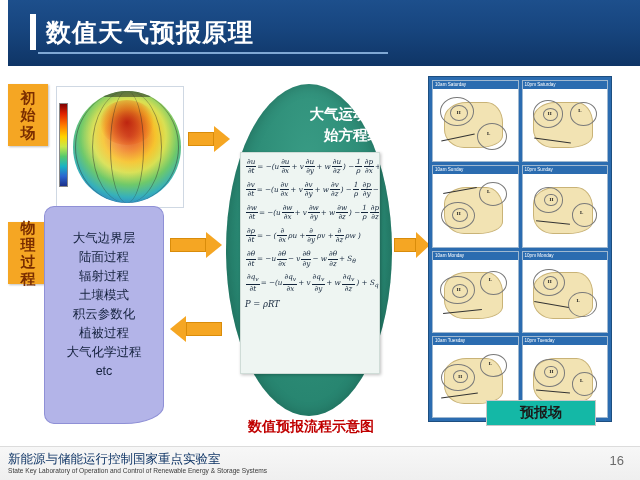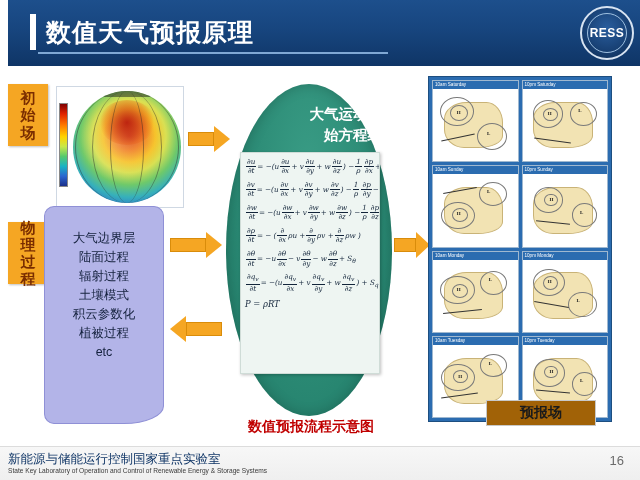--- a/index.html
+++ b/index.html
@@ -212,21 +212,21 @@
   .map-front {
     position:absolute; height:0; border-top:0.8px solid #333;
   }
   .map-letter {
     position:absolute; font-size:5px; font-weight:bold; color:#222;
     font-family:"Liberation Serif", serif;
   }
 
   .forecast-label {
     position:absolute; left:486px; top:400px; width:110px; height:26px;
-    background:#a16207;
+    background:#14b8a6;
     border:1px solid #c8c8c8;
     color:#1a1a1a; font-size:14px; font-weight:bold;
     display:flex; align-items:center; justify-content:center;
   }
 
   
   .footer {
     position:absolute; left:0; bottom:0; width:640px; height:34px;
     background:linear-gradient(180deg,#f7f7f7 0%, #efefef 100%);
     border-top:1px solid #dcdcdc;
@@ -246,25 +246,20 @@
     color:#6b6b6b; font-size:13px;
   }
 </style>
 </head>
 <body>
 
 <div class="header">
   <div class="header-accent"></div>
   <div class="header-title">数值天气预报原理</div>
   <div class="header-underline"></div>
-  <div class="logo">
-    <div class="logo-inner">
-      <span class="logo-glyph">RESS</span>
-    </div>
-  </div>
 </div>
 
 <div class="tag tag-initial">
   <div>
     <span>初</span>
     <span>始</span>
     <span>场</span>
   </div>
 </div>
 
@@ -294,20 +289,21 @@
 </div>
 
 <div class="phys-box">
   <ul>
     <li>大气边界层</li>
     <li>陆面过程</li>
     <li>辐射过程</li>
     <li>土壤模式</li>
     <li>积云参数化</li>
     <li>植被过程</li>
+    <li>大气化学过程</li>
     <li>etc</li>
   </ul>
 </div>
 
 <div class="arrow ar-right" style="left:188px; top:126px;">
   <div class="arrow-body" style="width:26px;"></div>
   <div class="arrow-head" style="left:26px; top:0; border-left:16px solid #f5a623;"></div>
 </div>
 
 <div class="arrow ar-right" style="left:170px; top:232px;">

